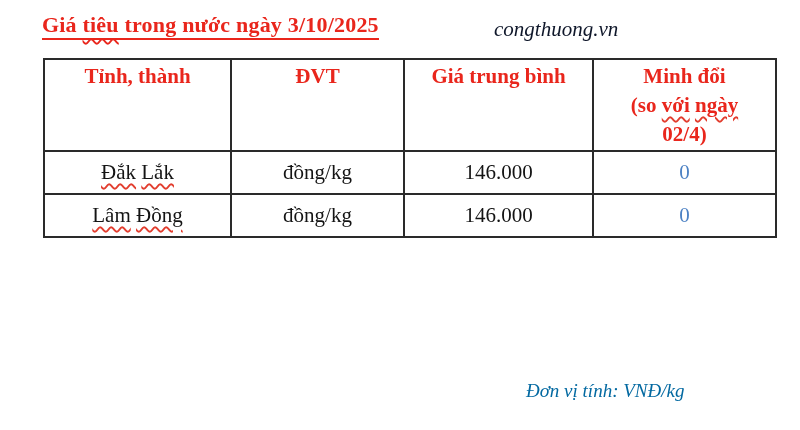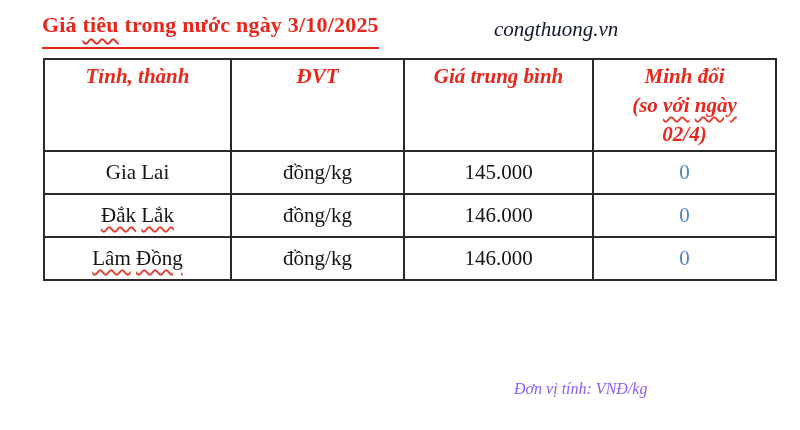--- a/index.html
+++ b/index.html
@@ -8,21 +8,21 @@
     width:800px;height:430px;
     background:#ffffff;
     font-family:"Liberation Serif","DejaVu Serif",serif;
     overflow:hidden;
   }
   
   .title{
     position:absolute;left:42px;top:12px;
     font-size:22px;font-weight:bold;color:#e9261c;
     border-bottom:2px solid #e9261c;
-    padding-bottom:9px;
+    padding-bottom:0;
     white-space:nowrap;
     letter-spacing:0.2px;
   }
   .watermark{
     position:absolute;left:494px;top:17px;
     font-size:21px;font-style:italic;color:#0f172a;
     white-space:nowrap;
   }
   
   .sq{
@@ -49,35 +49,34 @@
     overflow:hidden;
   }
   .price-table th{
     color:#e9261c;
     font-size:21px;
     font-weight:bold;
     vertical-align:top;
     padding-top:2px;
     line-height:29px;
     height:86px;
-    font-style:italic;
   }
   .price-table td{
     font-size:21px;
     color:#141414;
     vertical-align:middle;
     height:39px;
   }
   .price-table td.change{
     color:#4d82c4;
   }
   
   .footer-note{
-    position:absolute;left:514px;top:380px;
-    font-size:16px;font-style:italic;color:#8b5cf6;
+    position:absolute;left:526px;top:380px;
+    font-size:19px;font-style:italic;color:#0369a1;
     white-space:nowrap;
   }
 </style>
 </head>
 <body>
 
 <div class="page">
 
   <div class="title"><span>Giá</span> <span class="sq">tiêu</span> <span>trong</span> <span>nước</span> <span>ngày</span> <span>3/10/2025</span></div>
 
@@ -103,26 +102,20 @@
           </th>
         <th>
             <div><span>Minh đổi</span></div>
             <div><span>(so</span> <span class="sq">với</span> <span class="sq">ngày</span></div>
             <div><span>02/4)</span></div>
           </th>
       </tr>
     </thead>
     <tbody>
         <tr>
-          <td><span>Gia</span> <span>Lai</span></td>
-          <td>đồng/kg</td>
-          <td>145.000</td>
-          <td class="change">0</td>
-        </tr>
-        <tr>
           <td><span class="sq">Đắk</span> <span class="sq">Lắk</span></td>
           <td>đồng/kg</td>
           <td>146.000</td>
           <td class="change">0</td>
         </tr>
         <tr>
           <td><span class="sq">Lâm</span> <span class="sq">Đồng</span></td>
           <td>đồng/kg</td>
           <td>146.000</td>
           <td class="change">0</td>

